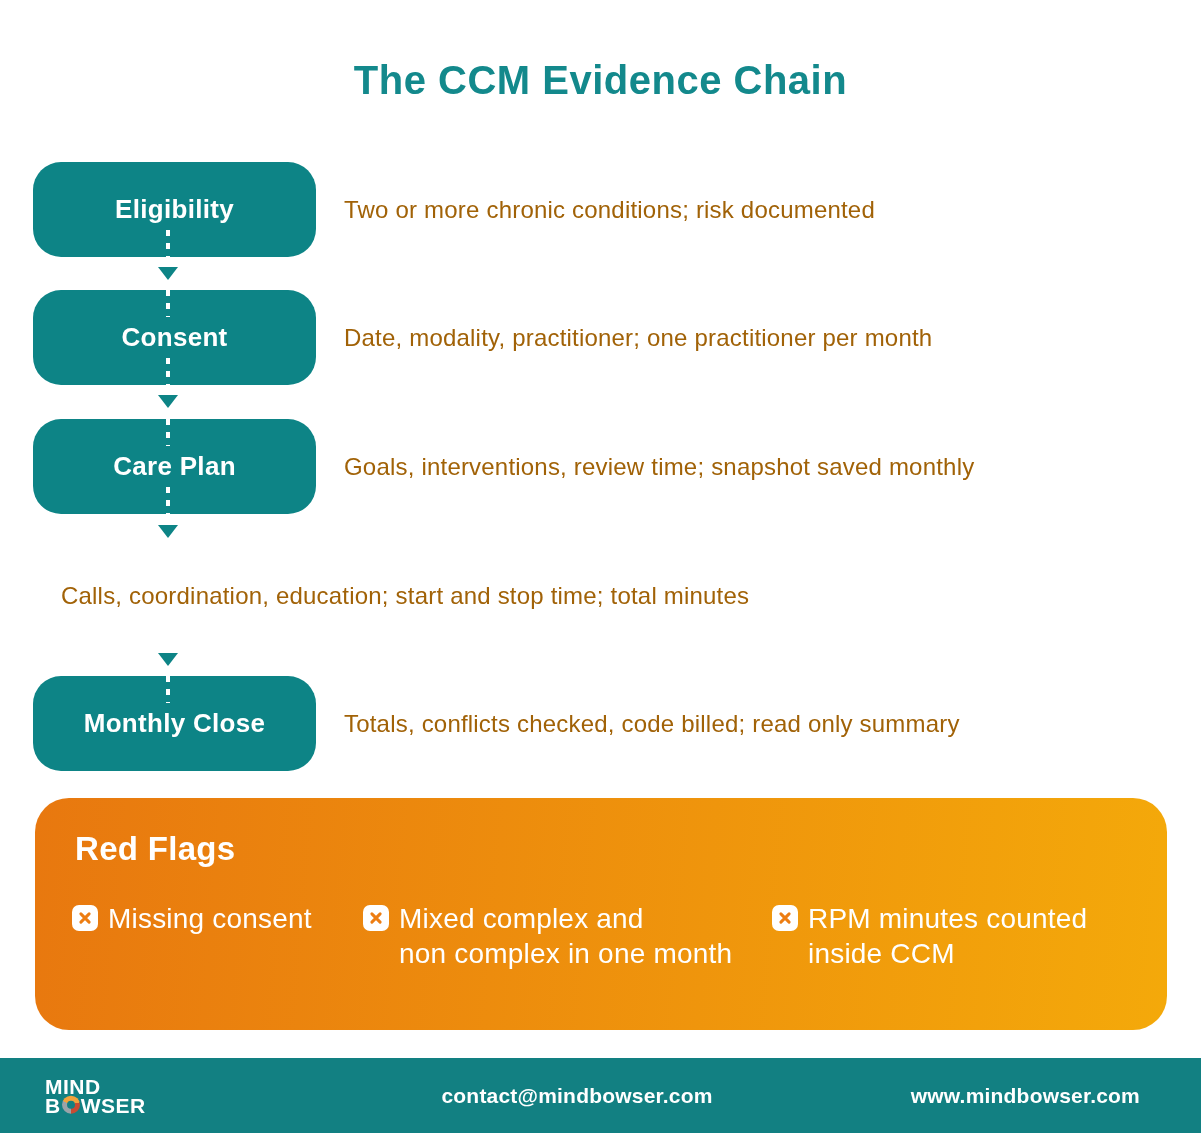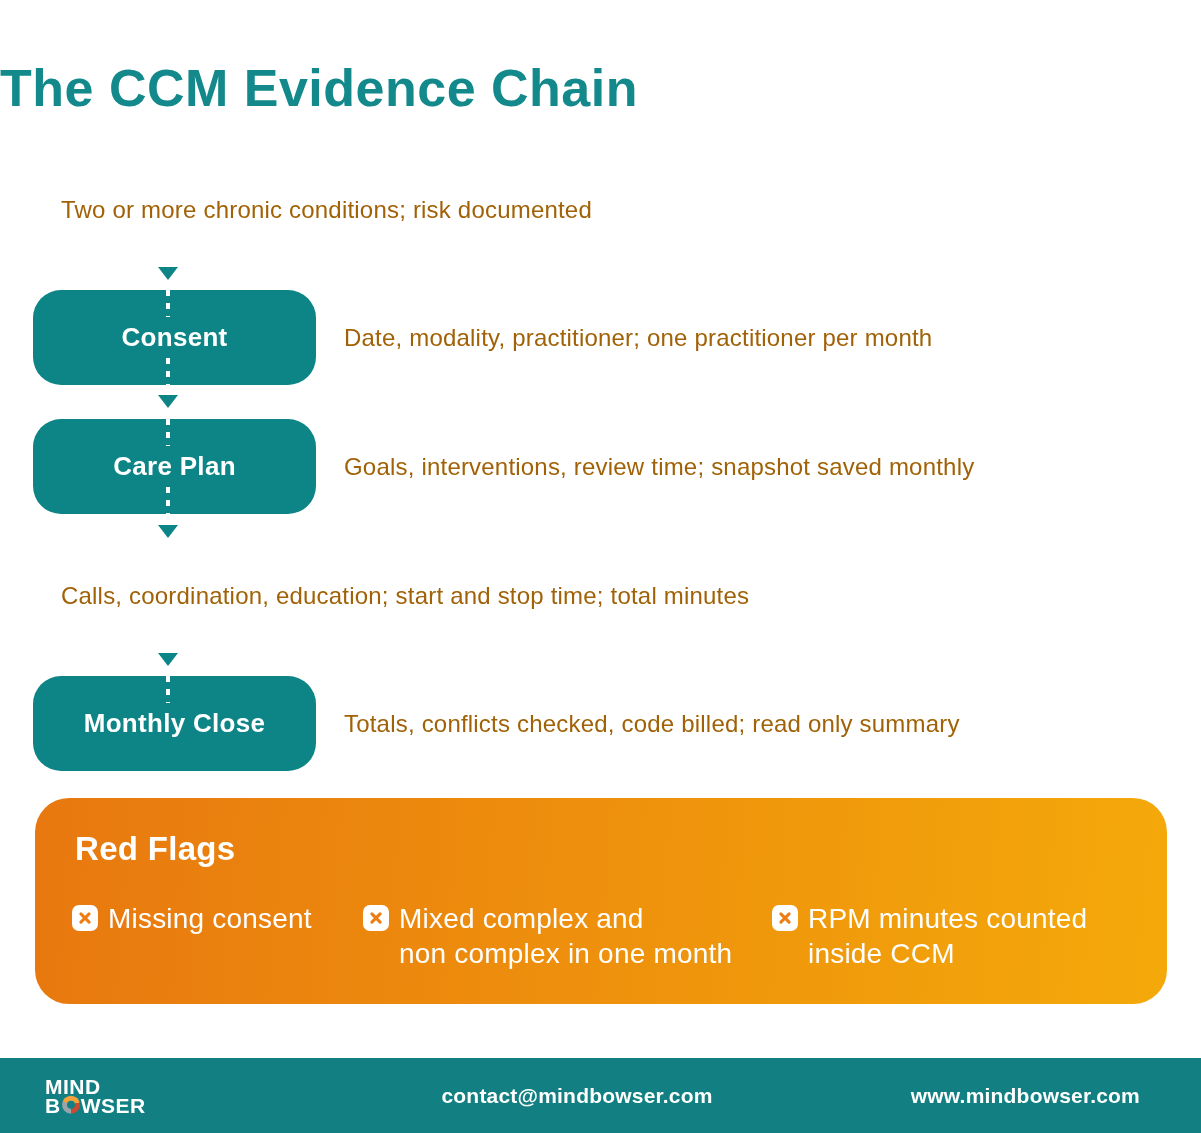--- a/index.html
+++ b/index.html
@@ -4,21 +4,21 @@
 <style>
   * { margin:0; padding:0; box-sizing:border-box; }
   body {
     width:1201px; height:1133px; background:#ffffff; overflow:hidden;
     font-family:"Liberation Sans", sans-serif; position:relative;
   }
   .canvas { position:absolute; inset:0; }
 
   .title {
     position:absolute; top:58px; left:0; width:100%;
-    font-size:52px; font-weight:bold;
+    text-align:center; font-size:40px; font-weight:bold;
     color:#13898C; letter-spacing:0.5px;
   }
 
   .row { position:absolute; left:33px; right:0; height:95px; display:flex; align-items:center; }
   .r1{top:162px} .r2{top:290px} .r3{top:419px} .r4{top:548px} .r5{top:676px}
 
   .pill {
     width:283px; height:95px; background:#0D8486; border-radius:28px;
     display:flex; align-items:center; justify-content:center;
     position:relative; flex:none;
@@ -37,21 +37,21 @@
     border-left:10px solid transparent; border-right:10px solid transparent;
     border-top:13px solid #0D8486;
   }
   .a1{top:267px} .a2{top:395px} .a3{top:525px} .a4{top:653px}
 
   .desc {
     margin-left:28px; font-size:24px; color:#a16207; letter-spacing:0.2px;
   }
 
   .redflags {
-    position:absolute; left:35px; top:798px; width:1132px; height:206px;
+    position:absolute; left:35px; top:798px; width:1132px; height:232px;
     border-radius:34px;
     background:linear-gradient(95deg, #E8780F 0%, #F4A90A 100%);
   }
   .redflags-title {
     position:absolute; left:40px; top:32px;
     color:#ffffff; font-size:33px; font-weight:bold; letter-spacing:0.3px;
   }
   .flag-item { position:absolute; top:103px; display:flex; align-items:flex-start; }
   .fi1{left:37px} .fi2{left:328px} .fi3{left:737px}
   .flag-icon {
@@ -90,20 +90,23 @@
   }
 </style>
 </head>
 <body>
 
 <div class="canvas">
 
   <div class="title">The CCM Evidence Chain</div>
 
   <div class="row r1">
+    <div class="pill dash-bottom">
+      <span class="pill-label">Eligibility</span>
+    </div>
     <div class="desc">Two or more chronic conditions; risk documented</div>
   </div>
   <div class="flow-arrow a1"></div>
 
   <div class="row r2">
     <div class="pill dash-top dash-bottom">
       <span class="pill-label">Consent</span>
     </div>
     <div class="desc">Date, modality, practitioner; one practitioner per month</div>
   </div>

